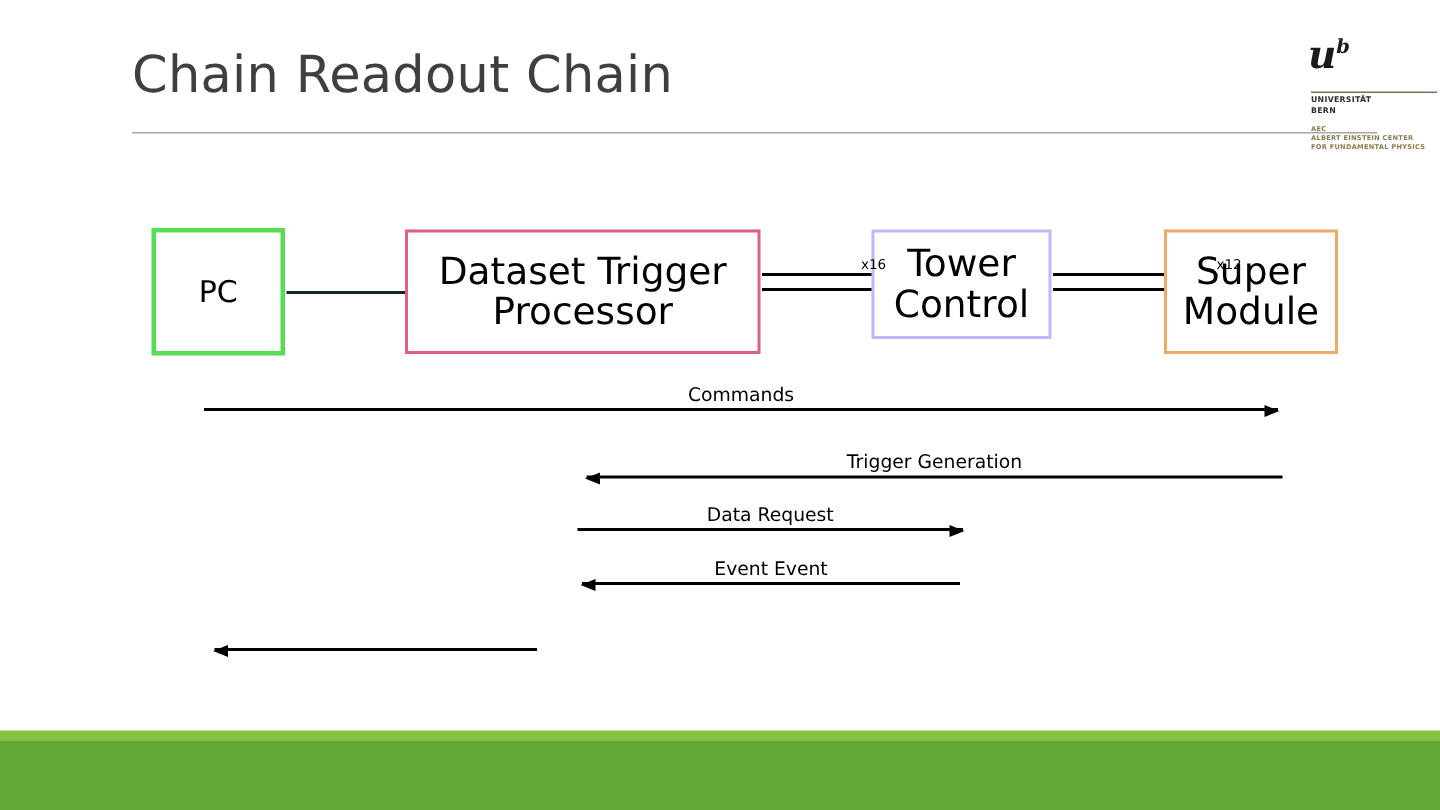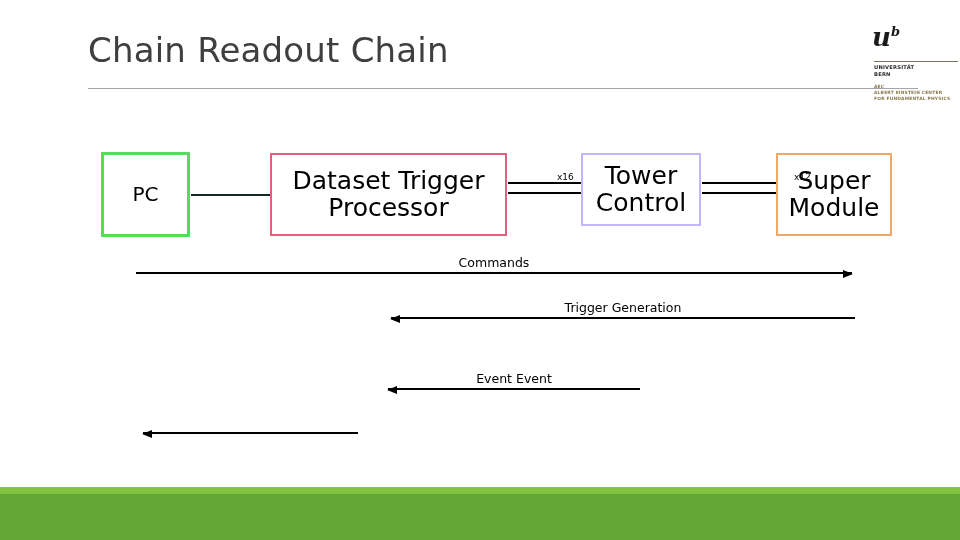--- a/index.html
+++ b/index.html
@@ -153,20 +153,21 @@
   .link-double::after  { top: 10px; }
   .link-ctp-tower { left: 508px; top: 182px; width: 73px; }
   .link-tower-sm  { left: 702px; top: 182px; width: 74px; }
 
   .mult-label {
     position: absolute;
     font-size: 9px;
     color: #000000;
     font-weight: 400;
     white-space: nowrap;
+    margin-left: 17px;
   }
   .mult-x16 { left: 557px; top: 172px; }
   .mult-x12 { left: 794px; top: 172px; }
 
   
   .flow {
     position: absolute;
     height: 22px;
   }
   .flow .flow-line {
@@ -267,20 +268,25 @@
     <div class="flow-line"></div>
     <div class="flow-head"></div>
   </div>
 
   <div class="flow dir-right flow-commands">
     <div class="flow-label">Commands</div>
     <div class="flow-line"></div>
     <div class="flow-head"></div>
   </div>
 
+  <div class="flow dir-right flow-datareq">
+    <div class="flow-label">Data Request</div>
+    <div class="flow-line"></div>
+    <div class="flow-head"></div>
+  </div>
 
   <div class="flow dir-left flow-eventdata">
     <div class="flow-label">Event Event</div>
     <div class="flow-line"></div>
     <div class="flow-head"></div>
   </div>
 
   <div class="flow dir-left flow-coincidence">
     <div class="flow-line"></div>
     <div class="flow-head"></div>

